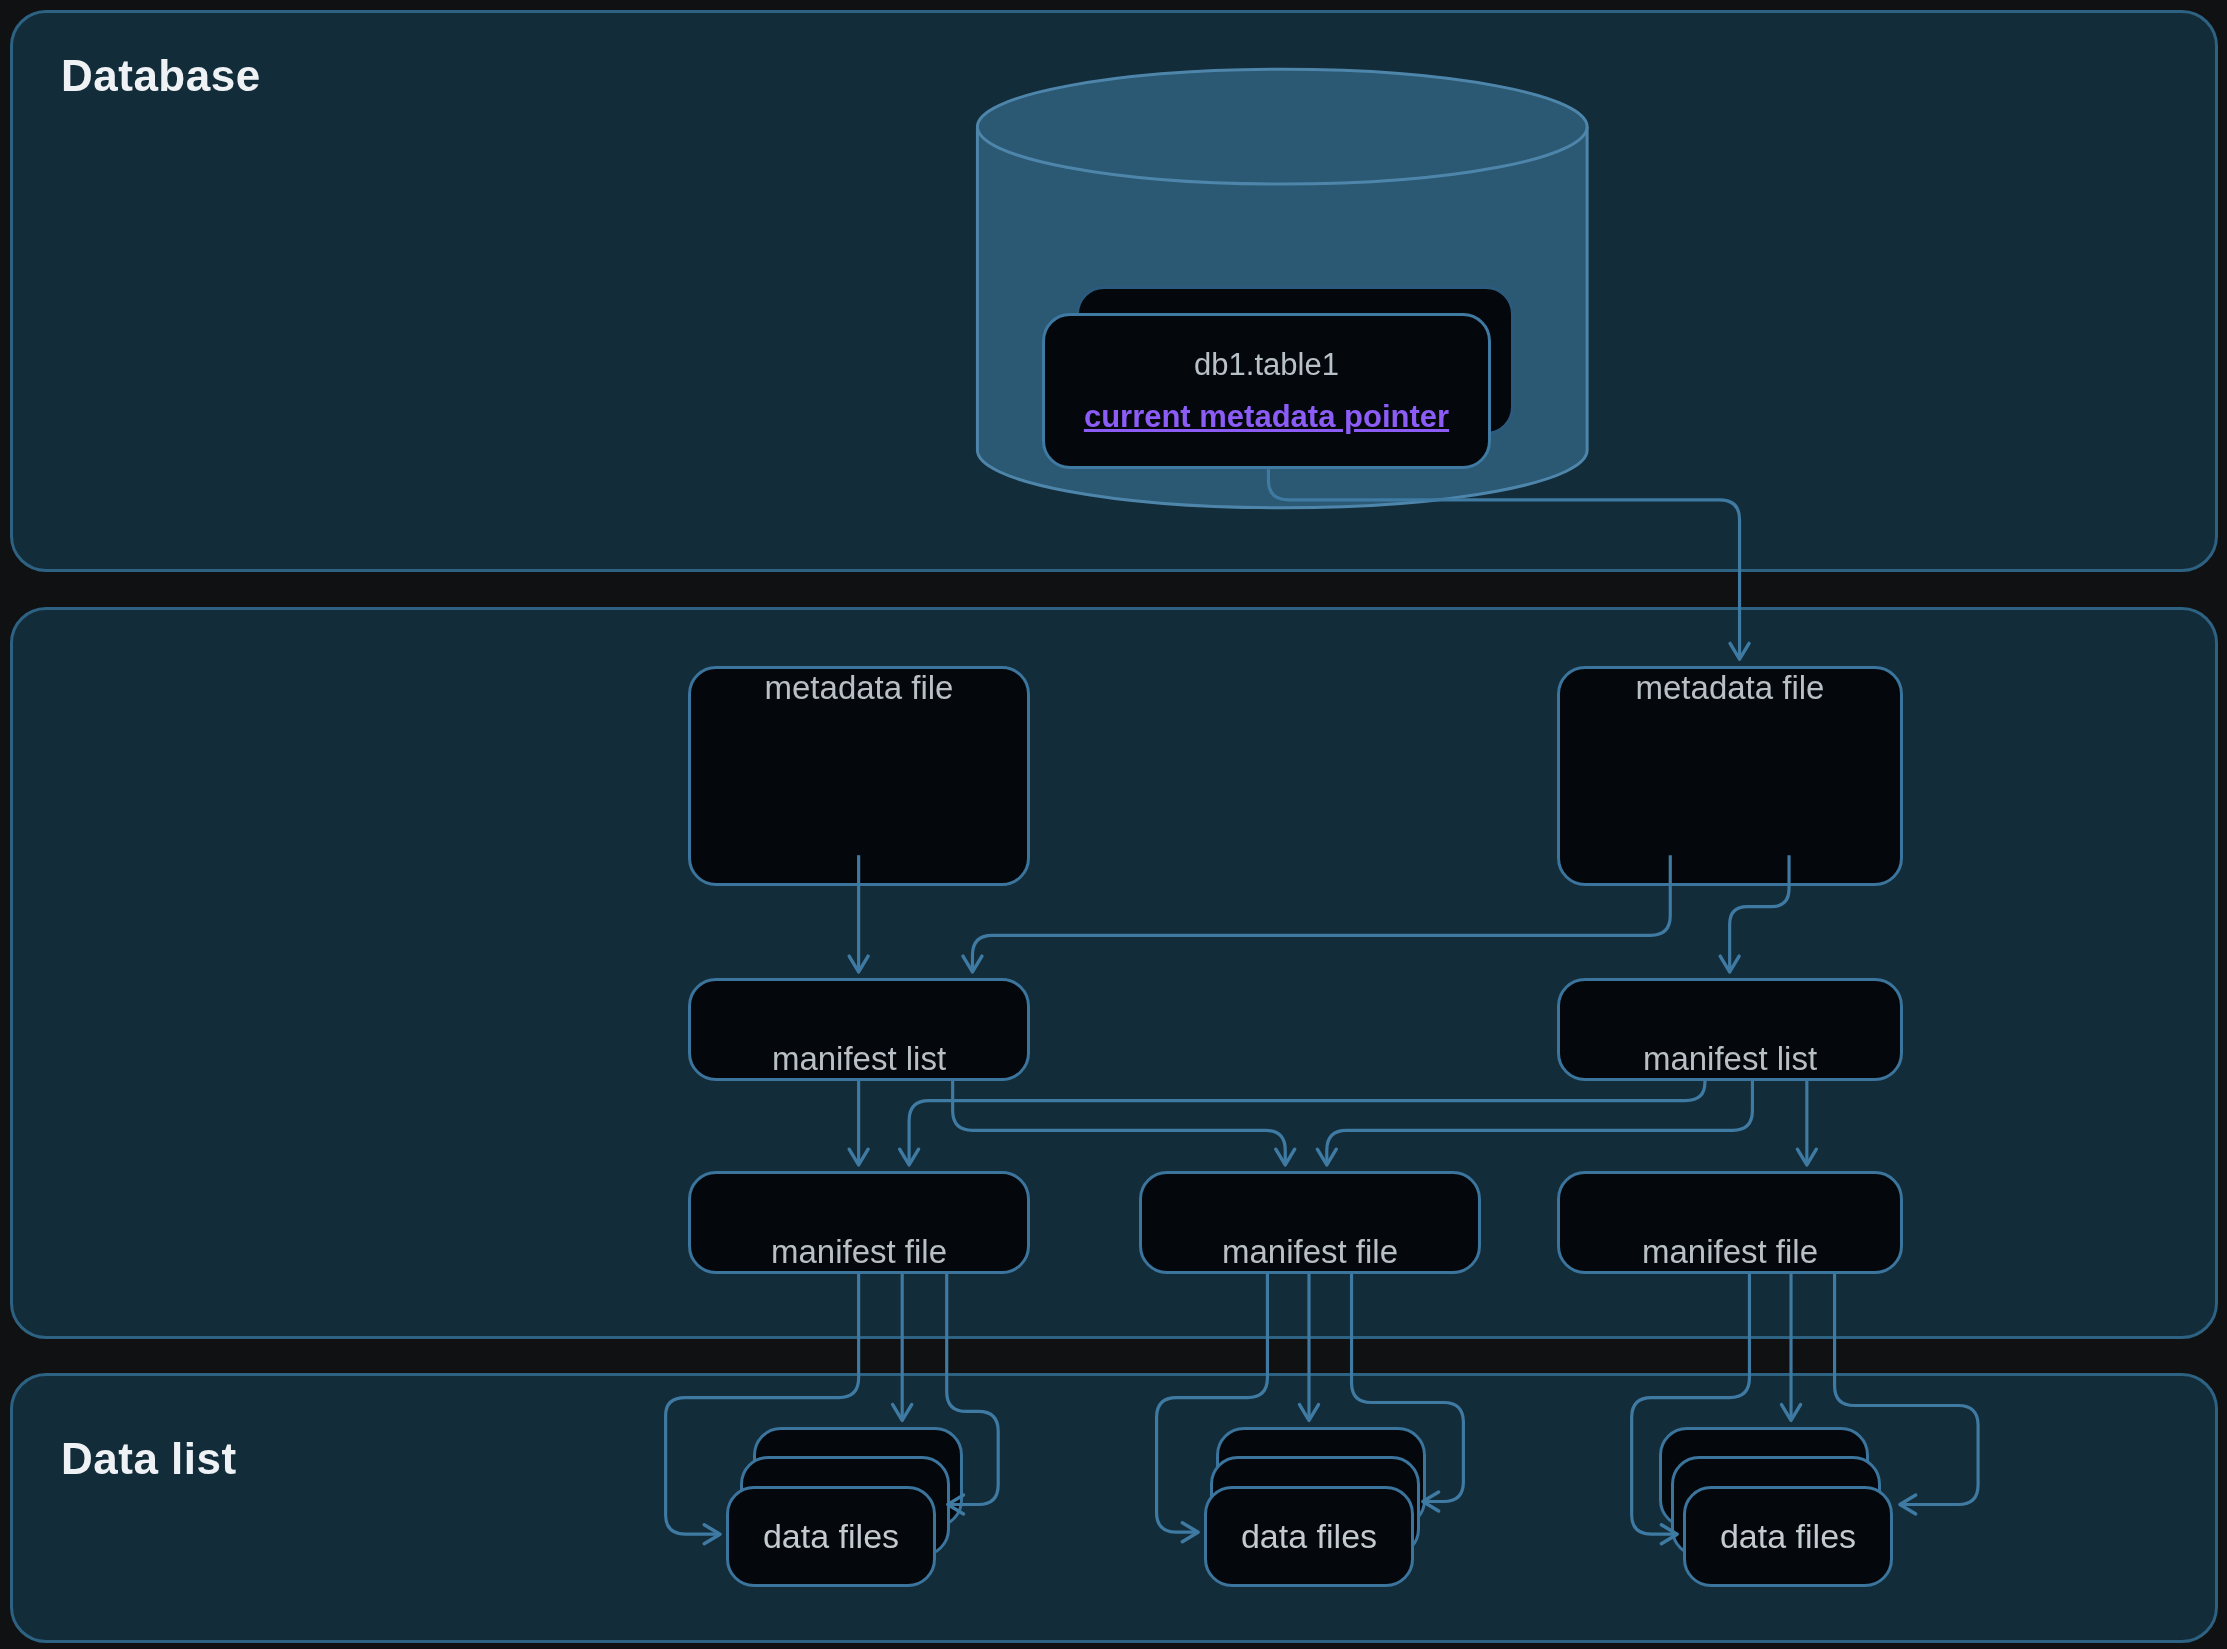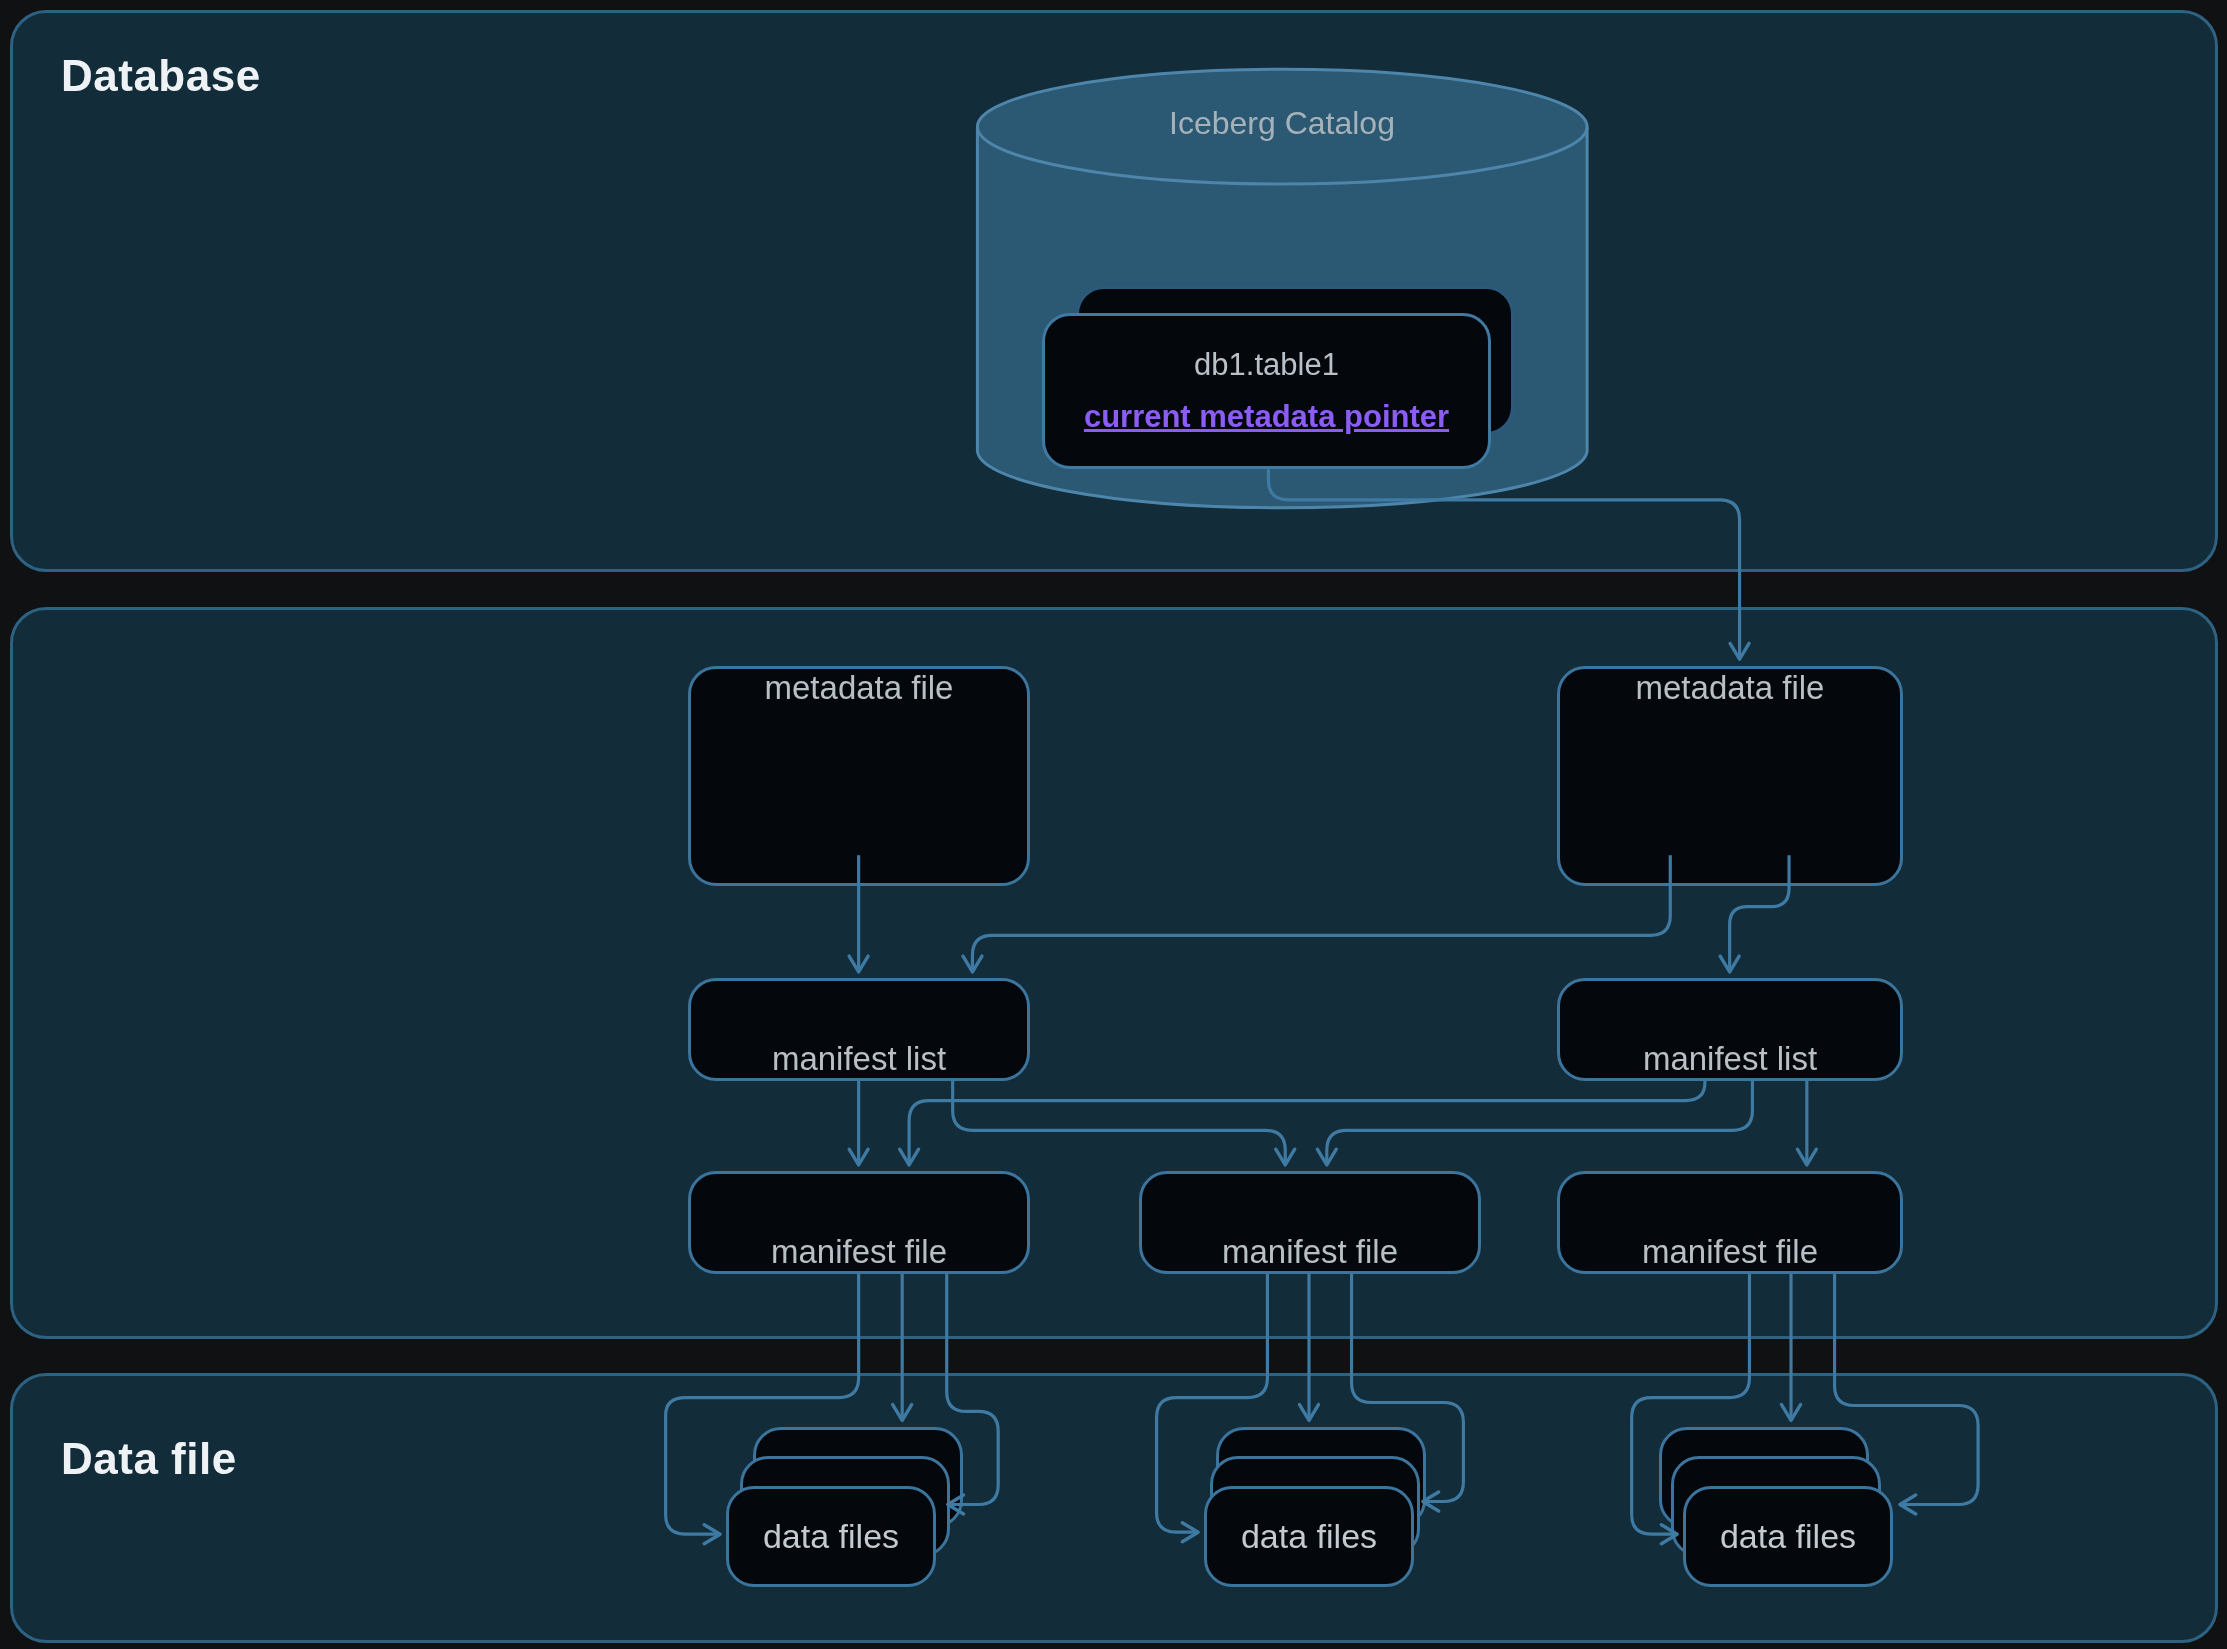--- a/index.html
+++ b/index.html
@@ -40,27 +40,26 @@
 </head>
 <body>
 
 <div id="canvas">
 
   <div class="section" style="top:10px;height:562px;"></div>
   <div class="section" style="top:607px;height:732px;"></div>
   <div class="section" style="top:1373px;height:270px;"></div>
 
   <div class="section-label" style="top:51px;">Database</div>
-  <div class="section-label" style="top:1434px;">Data file</div>
+  <div class="section-label" style="top:1434px;">Data list</div>
 
   <svg id="cyl-layer" class="layer" width="2228" height="1649" viewBox="0 0 2250 1666">
     <path d="M987,128 V455 A308,58 0 0 0 1603,455 V128" fill="#2b5873" stroke="#4e86ab" stroke-width="3"></path>
     <ellipse cx="1295" cy="128" rx="308" ry="58" fill="#2b5873" stroke="#4e86ab" stroke-width="3"></ellipse>
   </svg>
-  <div class="catalog-label">Iceberg Catalog</div>
 
   <div class="pointer-box pointer-back"></div>
   <div class="pointer-box pointer-front">
     <div class="pointer-line1">db1.table1</div>
     <div class="pointer-line2">current metadata pointer</div>
   </div>
 
   <div class="node top-label" style="left:688px;top:666px;width:342px;height:220px;">
     <span>metadata file</span>
   </div>

